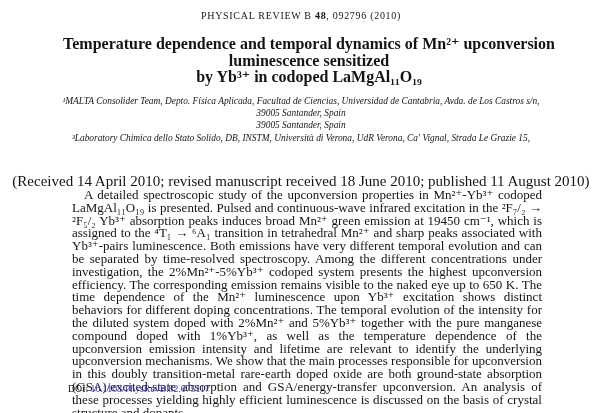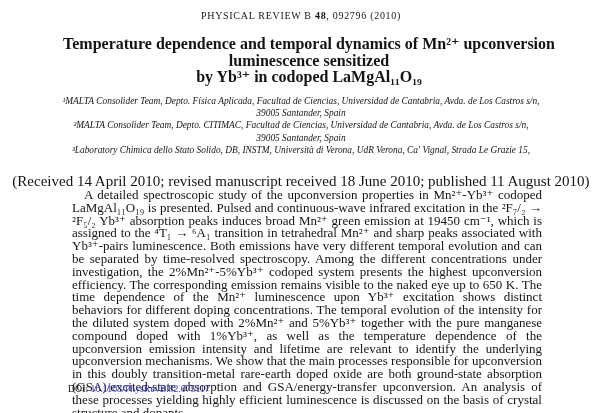--- a/index.html
+++ b/index.html
@@ -103,21 +103,20 @@
 
   <h1 class="title">
     <span class="title-line">Temperature dependence and temporal dynamics of Mn²⁺ upconversion luminescence sensitized</span>
     <span class="title-line">by Yb³⁺ in codoped LaMgAl₁₁O₁₉</span>
   </h1>
 
 
   <div class="affiliations">
     <div class="aff-line">¹MALTA Consolider Team, Depto. Física Aplicada, Facultad de Ciencias, Universidad de Cantabria, Avda. de Los Castros s/n,</div>
     <div class="aff-line">39005 Santander, Spain</div>
-    <div class="aff-line">²MALTA Consolider Team, Depto. CITIMAC, Facultad de Ciencias, Universidad de Cantabria, Avda. de Los Castros s/n,</div>
     <div class="aff-line">39005 Santander, Spain</div>
     <div class="aff-line">³Laboratory Chimica dello Stato Solido, DB, INSTM, Università di Verona, UdR Verona, Ca' Vignal, Strada Le Grazie 15,</div>
   </div>
 
   <div class="received">(Received 14 April 2010; revised manuscript received 18 June 2010; published 11 August 2010)</div>
 
   <p class="abstract">A detailed spectroscopic study of the upconversion properties in Mn²⁺-Yb³⁺ codoped LaMgAl₁₁O₁₉ is presented. Pulsed and continuous-wave infrared excitation in the ²F₇/₂ → ²F₅/₂ Yb³⁺ absorption peaks induces broad Mn²⁺ green emission at 19450 cm⁻¹, which is assigned to the ⁴T₁ → ⁶A₁ transition in tetrahedral Mn²⁺ and sharp peaks associated with Yb³⁺-pairs luminescence. Both emissions have very different temporal evolution and can be separated by time-resolved spectroscopy. Among the different concentrations under investigation, the 2%Mn²⁺-5%Yb³⁺ codoped system presents the highest upconversion efficiency. The corresponding emission remains visible to the naked eye up to 650 K. The time dependence of the Mn²⁺ luminescence upon Yb³⁺ excitation shows distinct behaviors for different doping concentrations. The temporal evolution of the intensity for the diluted system doped with 2%Mn²⁺ and 5%Yb³⁺ together with the pure manganese compound doped with 1%Yb³⁺, as well as the temperature dependence of the upconversion emission intensity and lifetime are relevant to identify the underlying upconversion mechanisms. We show that the main processes responsible for upconversion in this doubly transition-metal rare-earth doped oxide are both ground-state absorption (GSA)/excited-state absorption and GSA/energy-transfer upconversion. An analysis of these processes yielding highly efficient luminescence is discussed on the basis of crystal structure and dopants.</p>
 
   <div class="footer">
     <div class="doi"><span>DOI:</span> <a class="doi-link" href="#">10.1103/PhysRevB.82.075117</a></div>

